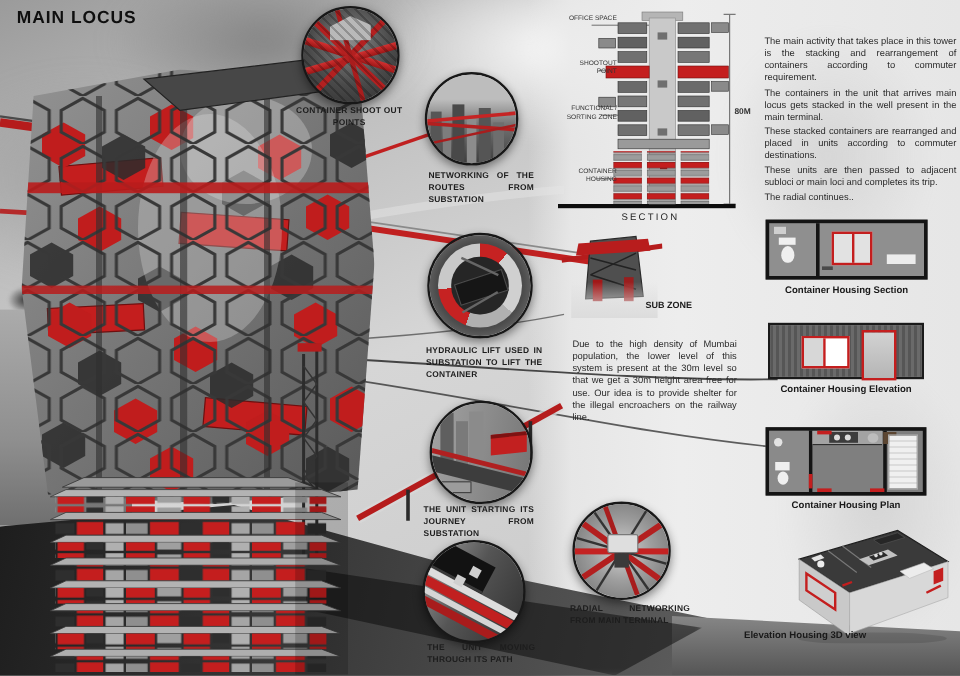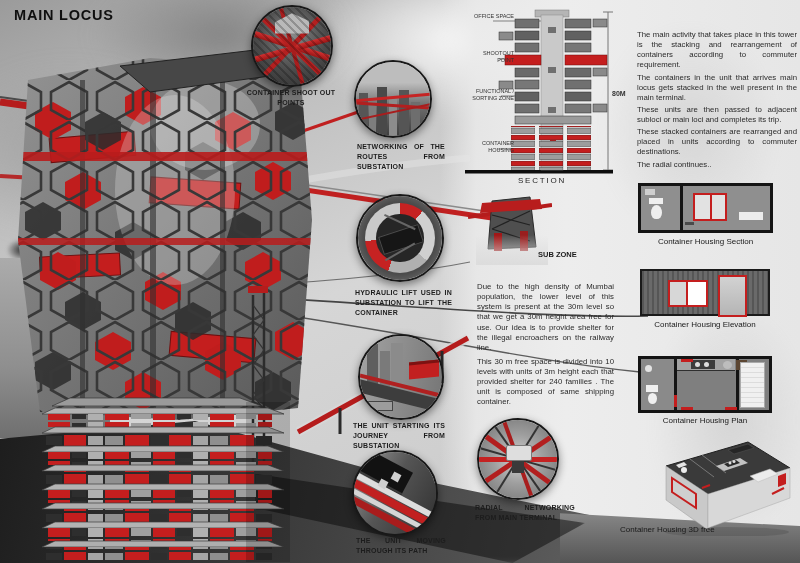--- a/index.html
+++ b/index.html
@@ -41,21 +41,21 @@
     text-align:justify;line-height:1.4;letter-spacing:.2px;}
   .cap1{text-align:center;}
   
   .para{position:absolute;color:#2b2b2b;font-size:7.8px;line-height:1.3;}
   .para p{margin:0 0 2px;text-align:justify;}
   
   .slabel{position:absolute;font-size:5.5px;color:#333;text-align:right;line-height:1.2;}
   .dim{position:absolute;font-size:7px;font-weight:700;color:#333;}
   .scap{position:absolute;font-size:8px;letter-spacing:1.8px;color:#1f1f1f;text-align:center;}
   
-  .hcap{position:absolute;font-size:8px;font-weight:400;color:#191919;text-align:center;}
+  .hcap{position:absolute;font-size:8px;font-weight:700;color:#191919;text-align:center;}
   .card{position:absolute;box-sizing:border-box;}
   .card1{left:638px;top:183px;width:135px;height:50px;border:3px solid #141414;background:#8f8f8f;}
   .card1 .wallL{position:absolute;left:39px;top:0;width:3px;height:100%;background:#141414;}
   .card2{left:640px;top:269px;width:130px;height:47px;border:2px solid #1a1a1a;
     background:repeating-linear-gradient(90deg,#565656 0 2px,#6a6a6a 2px 5px);}
   .card3{left:638px;top:356px;width:134px;height:57px;border:3px solid #141414;background:#7f7f7f;}
   .rd{position:absolute;background:#c41e1e;}
   .white-shape{position:absolute;background:#efefef;}
 </style>
 </head>
@@ -342,27 +342,26 @@
   <div class="slabel" style="left:474px;top:13px;width:40px;">OFFICE SPACE</div>
   <div class="slabel" style="left:468px;top:50px;width:46px;">SHOOTOUT POINT</div>
   <div class="slabel" style="left:455px;top:88px;width:59px;">FUNCTIONAL / SORTING ZONE</div>
   <div class="slabel" style="left:462px;top:140px;width:52px;">CONTAINER HOUSING</div>
   <div class="dim" style="left:612px;top:90px;">80M</div>
   <div class="scap" style="left:502px;top:176px;width:80px;">SECTION</div>
 
   <div class="para" style="left:637px;top:30px;width:160px;">
     <p>The main activity that takes place in this tower is the stacking and rearrangement of containers according to commuter requirement.</p>
     <p>The containers in the unit that arrives main locus gets stacked in the well present in the main terminal.</p>
+    <p>These stacked containers are rearranged and placed in units according to commuter destinations.</p>
     <p>These units are then passed to adjacent subloci or main loci and completes its trip.</p>
-    <p>These stacked containers are rearranged and placed in units according to commuter destinations.</p>
     <p>The radial continues..</p>
   </div>
   <div class="para" style="left:477px;top:282px;width:137px;">
     <p>Due to the high density of Mumbai population, the lower level of this system is present at the 30m level so that we get a 30m height area free for use. Our idea is to provide shelter for the illegal encroachers on the railway line.</p>
-    <p style="margin-top:4px;">This 30 m free space is divided into 10 levels with units of 3m height each that provided shelter for 240 families . The unit is composed of same shipping container.</p>
   </div>
 
   <div class="card card1">
     <div class="wallL"></div>
     <div class="white-shape" style="left:8px;top:12px;width:14px;height:6px;"></div>
     <div class="white-shape" style="left:10px;top:19px;width:11px;height:14px;border-radius:50% 50% 45% 45%/55% 55% 45% 45%;"></div>
     <div class="ln" style="left:4px;top:3px;width:10px;height:6px;background:#cfcfcf;position:absolute;"></div>
     <div class="ln" style="position:absolute;left:52px;top:7px;width:30px;height:24px;border:2px solid #c41e1e;background:#e2e2e2;">
       <div style="position:absolute;left:50%;top:0;width:2px;height:100%;background:#c41e1e;"></div>
     </div>
@@ -414,16 +413,16 @@
     <polygon points="84,30 108,22 116,27 92,35" fill="#c2c2c2"></polygon>
     <polygon points="92,28 104,24 108,27 96,31" fill="#2a2a2a"></polygon>
     <circle cx="98" cy="27" r="1.5" fill="#ddd"></circle>
       <circle cx="102" cy="25.5" r="1.5" fill="#ddd"></circle>
     <polygon points="118,40 138,33 146,38 126,46" fill="#ececec" stroke="#bbb" stroke-width=".5"></polygon>
     <polygon points="40,42 64,58 64,72 40,56" fill="#cfcfcf" stroke="#c41e1e" stroke-width="2"></polygon>
     <polygon points="146,40 154,37 154,48 146,51" fill="#c41e1e"></polygon>
     <line x1="140" y1="58" x2="152" y2="52" stroke="#c41e1e" stroke-width="2"></line>
     <line x1="70" y1="52" x2="78" y2="49" stroke="#c41e1e" stroke-width="2"></line>
   </svg>
-  <div class="hcap" style="left:620px;top:525px;width:120px;text-align:left;">Container Housing 3D free</div>
+  <div class="hcap" style="left:620px;top:525px;width:120px;text-align:left;">Elevation Housing 3D view</div>
 
   <div class="title">MAIN LOCUS</div>
 </div>
 
 </body></html>

